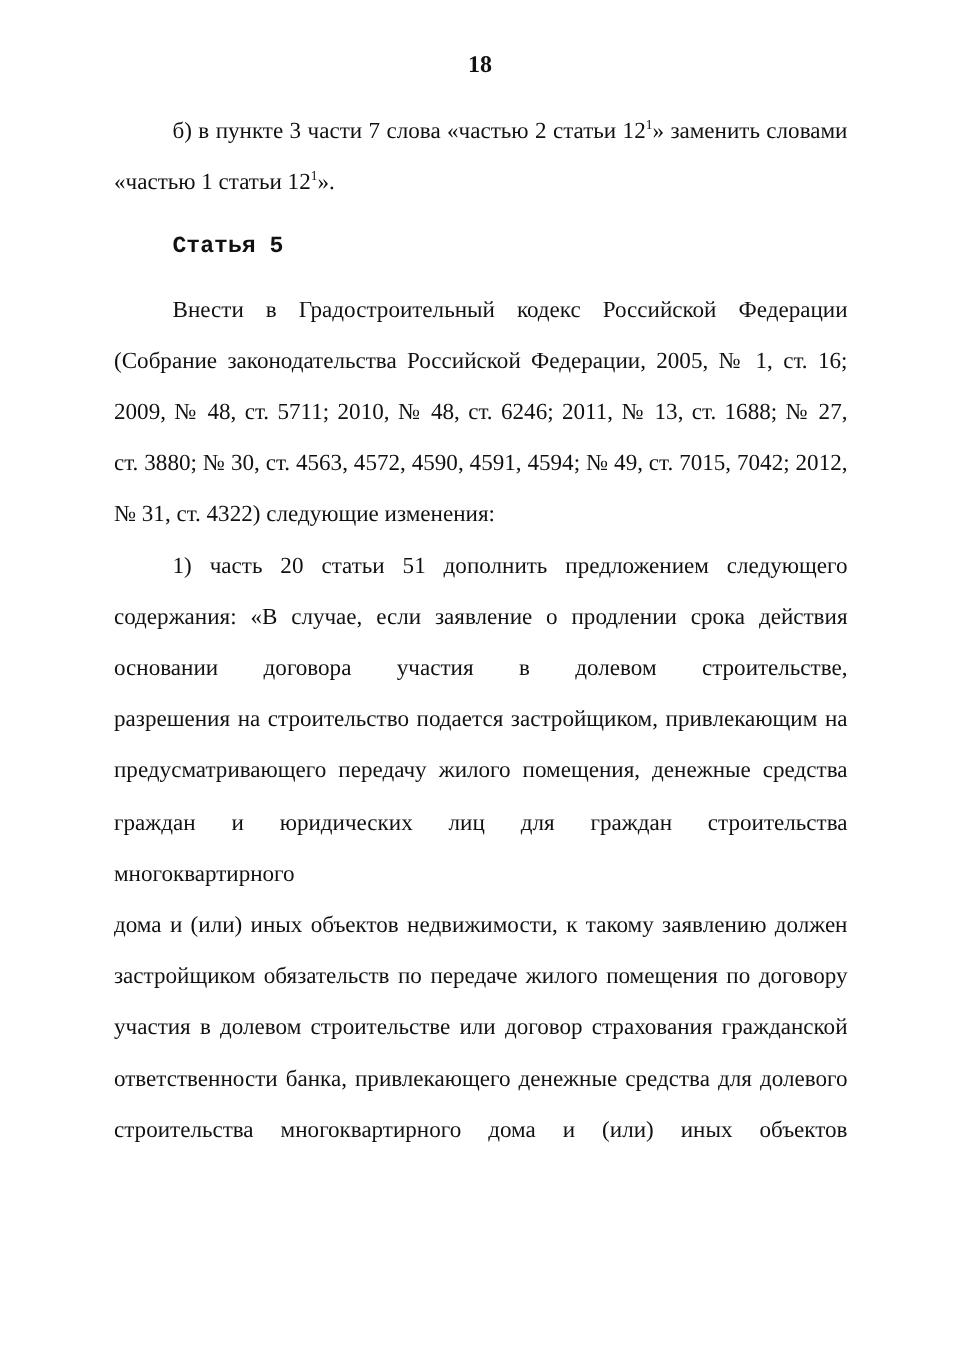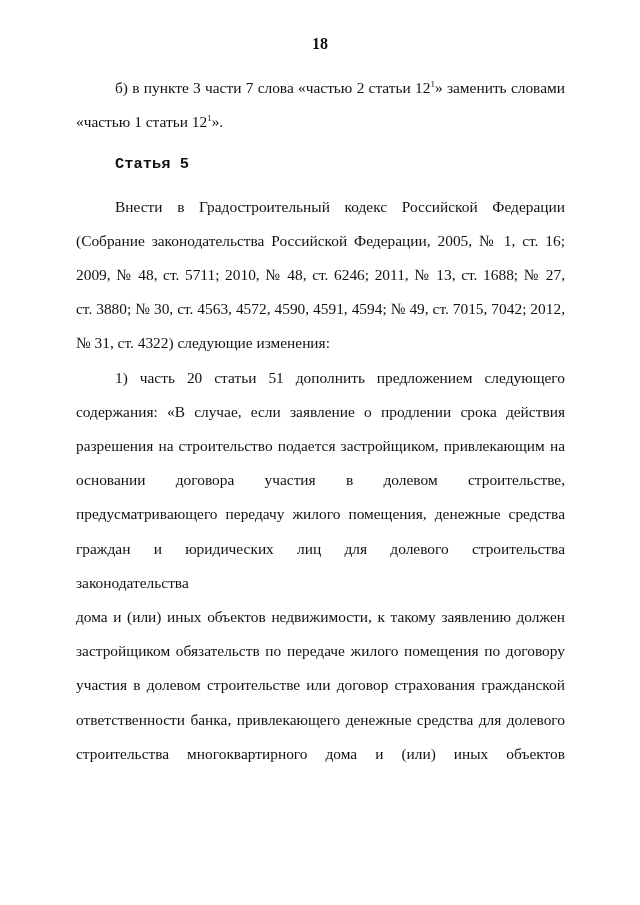--- a/index.html
+++ b/index.html
@@ -73,24 +73,24 @@
     <span class="line just indent">Внести в Градостроительный кодекс Российской Федерации</span>
     <span class="line just">(Собрание законодательства Российской Федерации, 2005, № 1, ст. 16;</span>
     <span class="line just">2009, № 48, ст. 5711; 2010, № 48, ст. 6246; 2011, № 13, ст. 1688;  № 27,</span>
     <span class="line just">ст. 3880; № 30, ст. 4563, 4572, 4590, 4591,  4594; № 49, ст. 7015,  7042; 2012,</span>
     <span class="line">№ 31, ст. 4322) следующие изменения:</span>
   </div>
 
   <div>
     <span class="line just indent">1) часть 20 статьи 51 дополнить предложением следующего</span>
     <span class="line just">содержания: «В случае, если заявление о продлении срока действия</span>
+    <span class="line just">основании договора участия в долевом строительстве,</span>
     <span class="line just">разрешения на строительство подается застройщиком, привлекающим на</span>
-    <span class="line just">основании договора участия в долевом строительстве,</span>
     <span class="line just">предусматривающего передачу жилого помещения, денежные средства</span>
-    <span class="line just">граждан и юридических лиц для долевого строительства законодательства</span>
+    <span class="line just">граждан и юридических лиц для граждан строительства многоквартирного</span>
     <span class="line just">дома и (или) иных объектов недвижимости, к такому заявлению должен</span>
     <span class="line just">застройщиком обязательств по передаче жилого помещения по договору</span>
     <span class="line just">участия в долевом строительстве или договор страхования гражданской</span>
     <span class="line just">ответственности банка, привлекающего денежные средства для долевого</span>
     <span class="line just">строительства многоквартирного дома и (или) иных объектов</span>
   </div>
 
 </div>
 
 </body></html>

